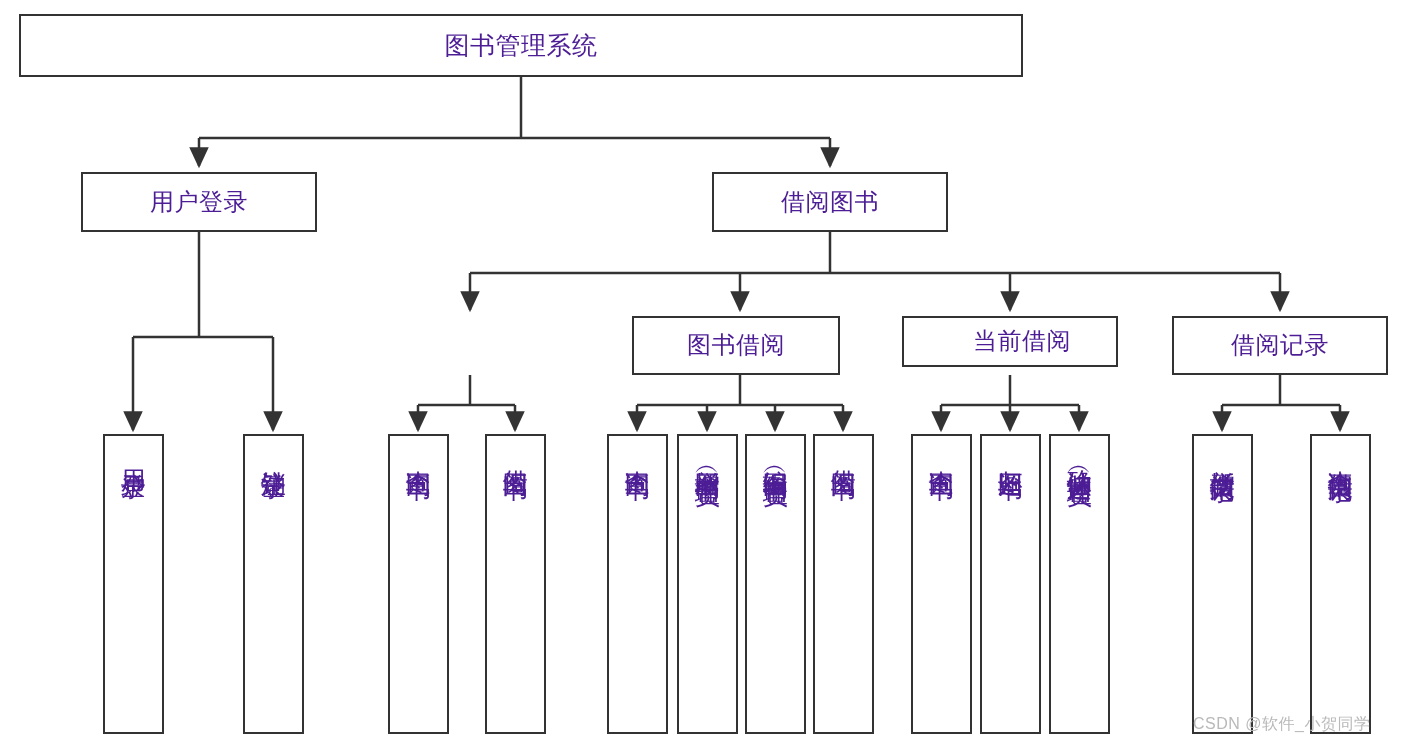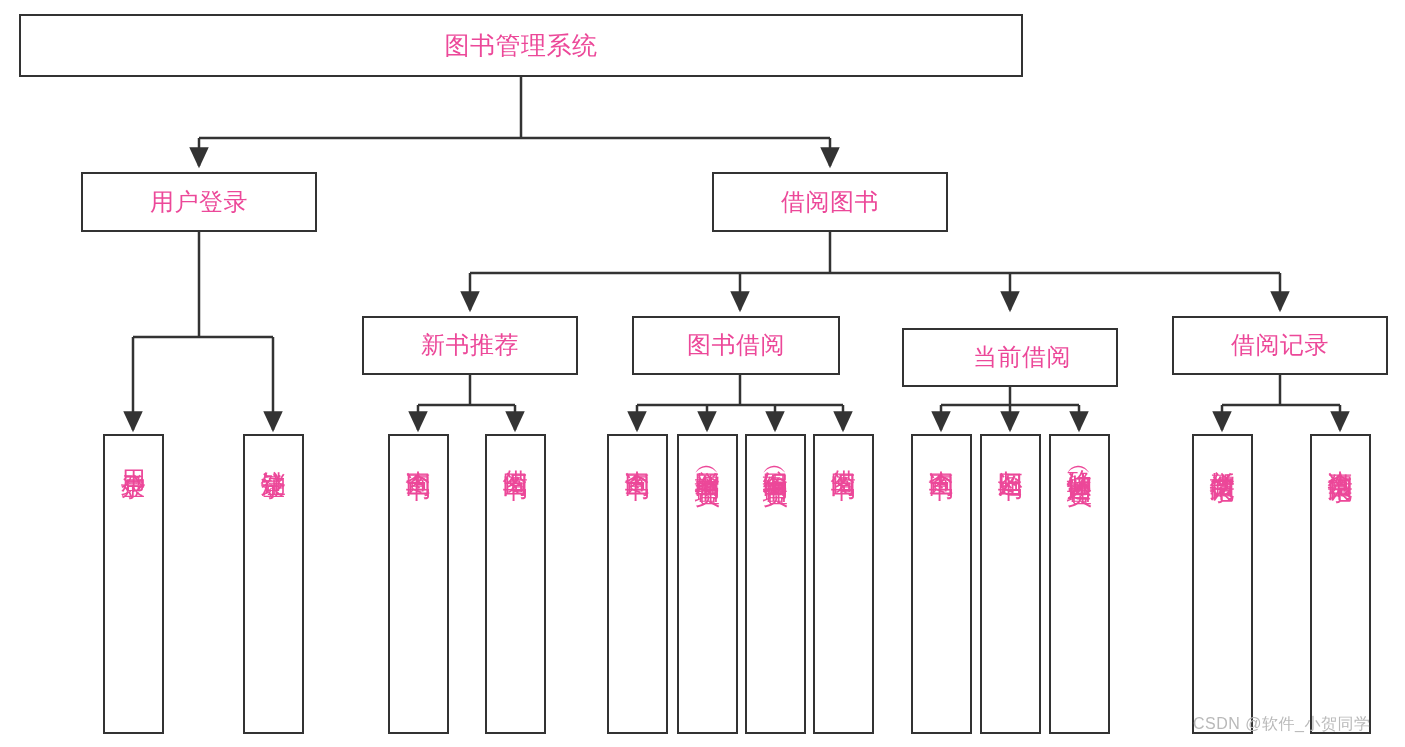--- a/index.html
+++ b/index.html
@@ -25,21 +25,21 @@
     height: 747px;
   }
   .node {
     position: absolute;
     box-sizing: border-box;
     border: 2.5px solid #333333;
     background: #ffffff;
     display: flex;
     align-items: center;
     justify-content: center;
-    color: #ec4899;
+    color: #4c1d95;
   }
   .node .label {
     display: block;
     text-align: center;
     line-height: 1.18;
   }
   
   .node.horiz .label {
     writing-mode: horizontal-tb;
     font-size: 24px;
@@ -129,27 +129,24 @@
     <span class="label">图书管理系统</span>
   </div>
 
   <div class="node horiz" style="left:81px; top:172px; width:236px; height:60px;">
     <span class="label">用户登录</span>
   </div>
   <div class="node horiz" style="left:712px; top:172px; width:236px; height:60px;">
     <span class="label">借阅图书</span>
   </div>
 
-  <div class="node horiz" style="left:362px; top:316px; width:216px; height:59px;">
-    <span class="label">新书推荐</span>
-  </div>
   <div class="node horiz" style="left:632px; top:316px; width:208px; height:59px;">
     <span class="label">图书借阅</span>
   </div>
-  <div class="node horiz" style="left:902px; top:328px; width:216px; height:59px;padding-left:24px;">
+  <div class="node horiz" style="left:902px; top:316px; width:216px; height:51px;padding-left:24px;">
     <span class="label">当前借阅</span>
   </div>
   <div class="node horiz" style="left:1172px; top:316px; width:216px; height:59px;">
     <span class="label">借阅记录</span>
   </div>
 
   <div class="node leaf" style="left:103px; top:434px; width:61px; height:300px;">
     <span class="label">用户登录</span>
   </div>
   <div class="node leaf" style="left:243px; top:434px; width:61px; height:300px;">

